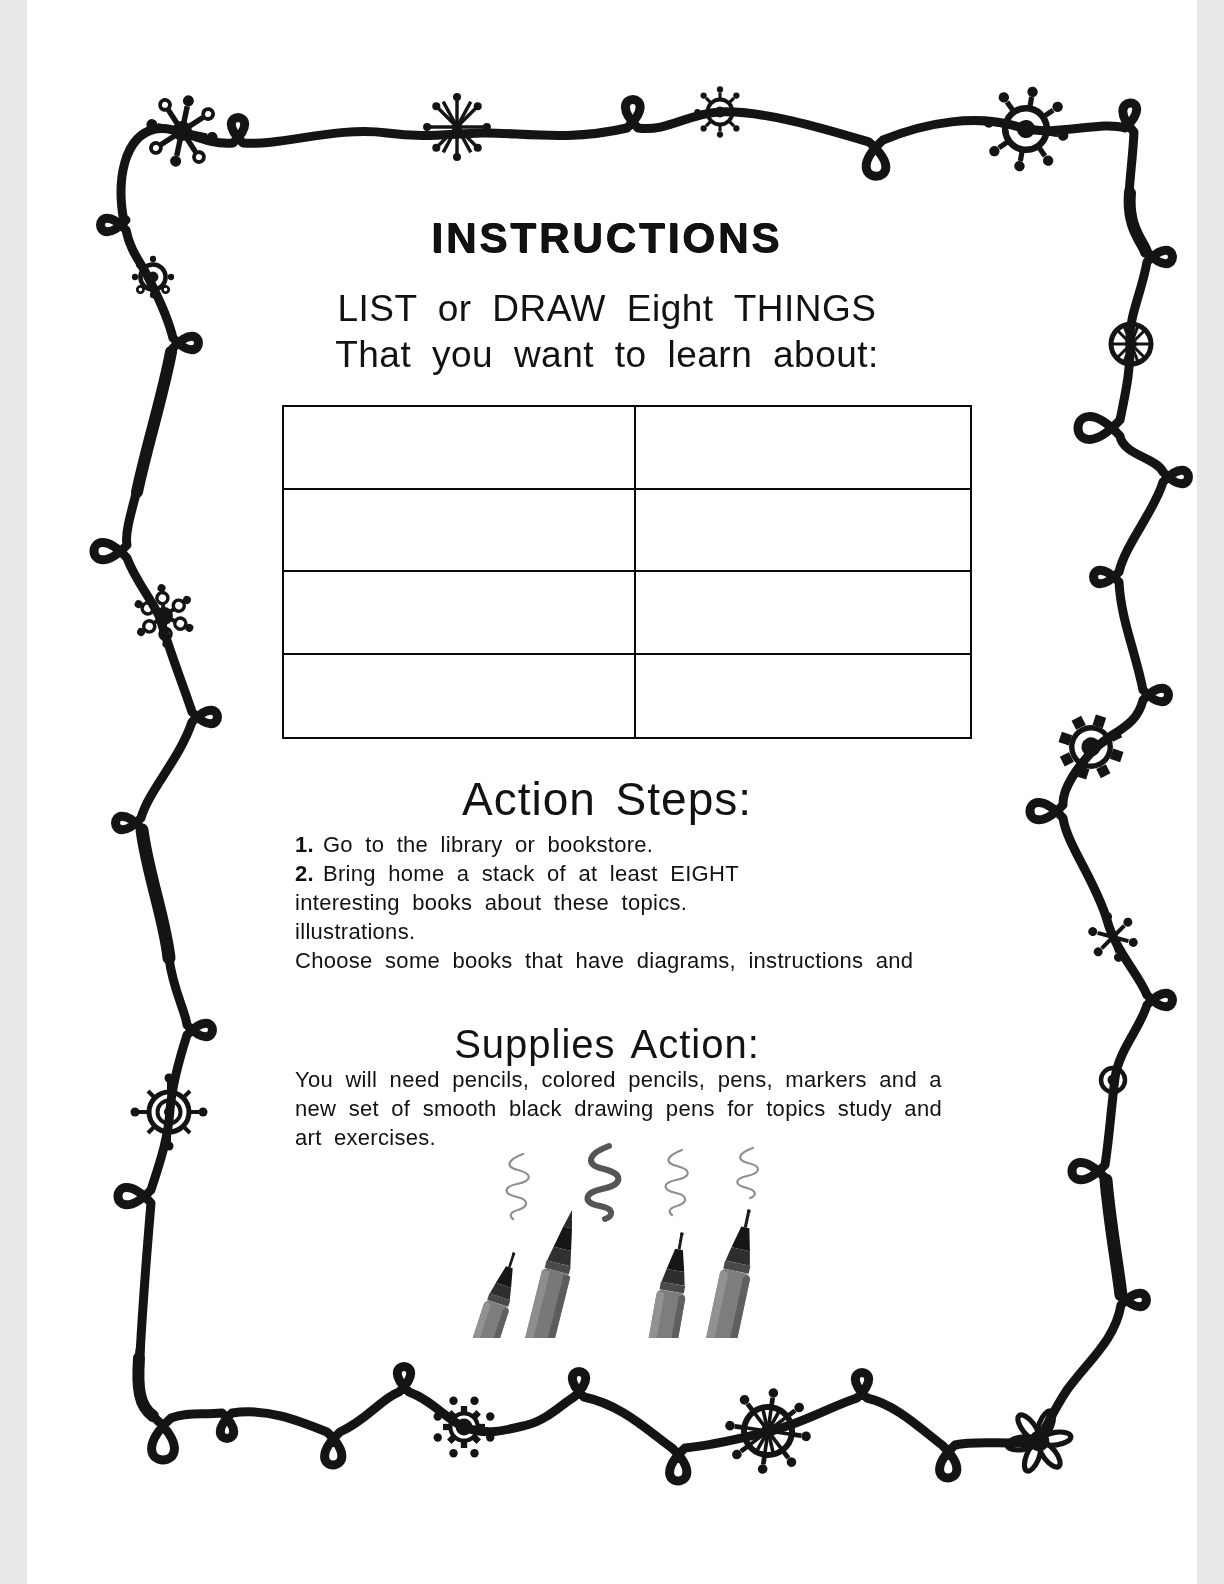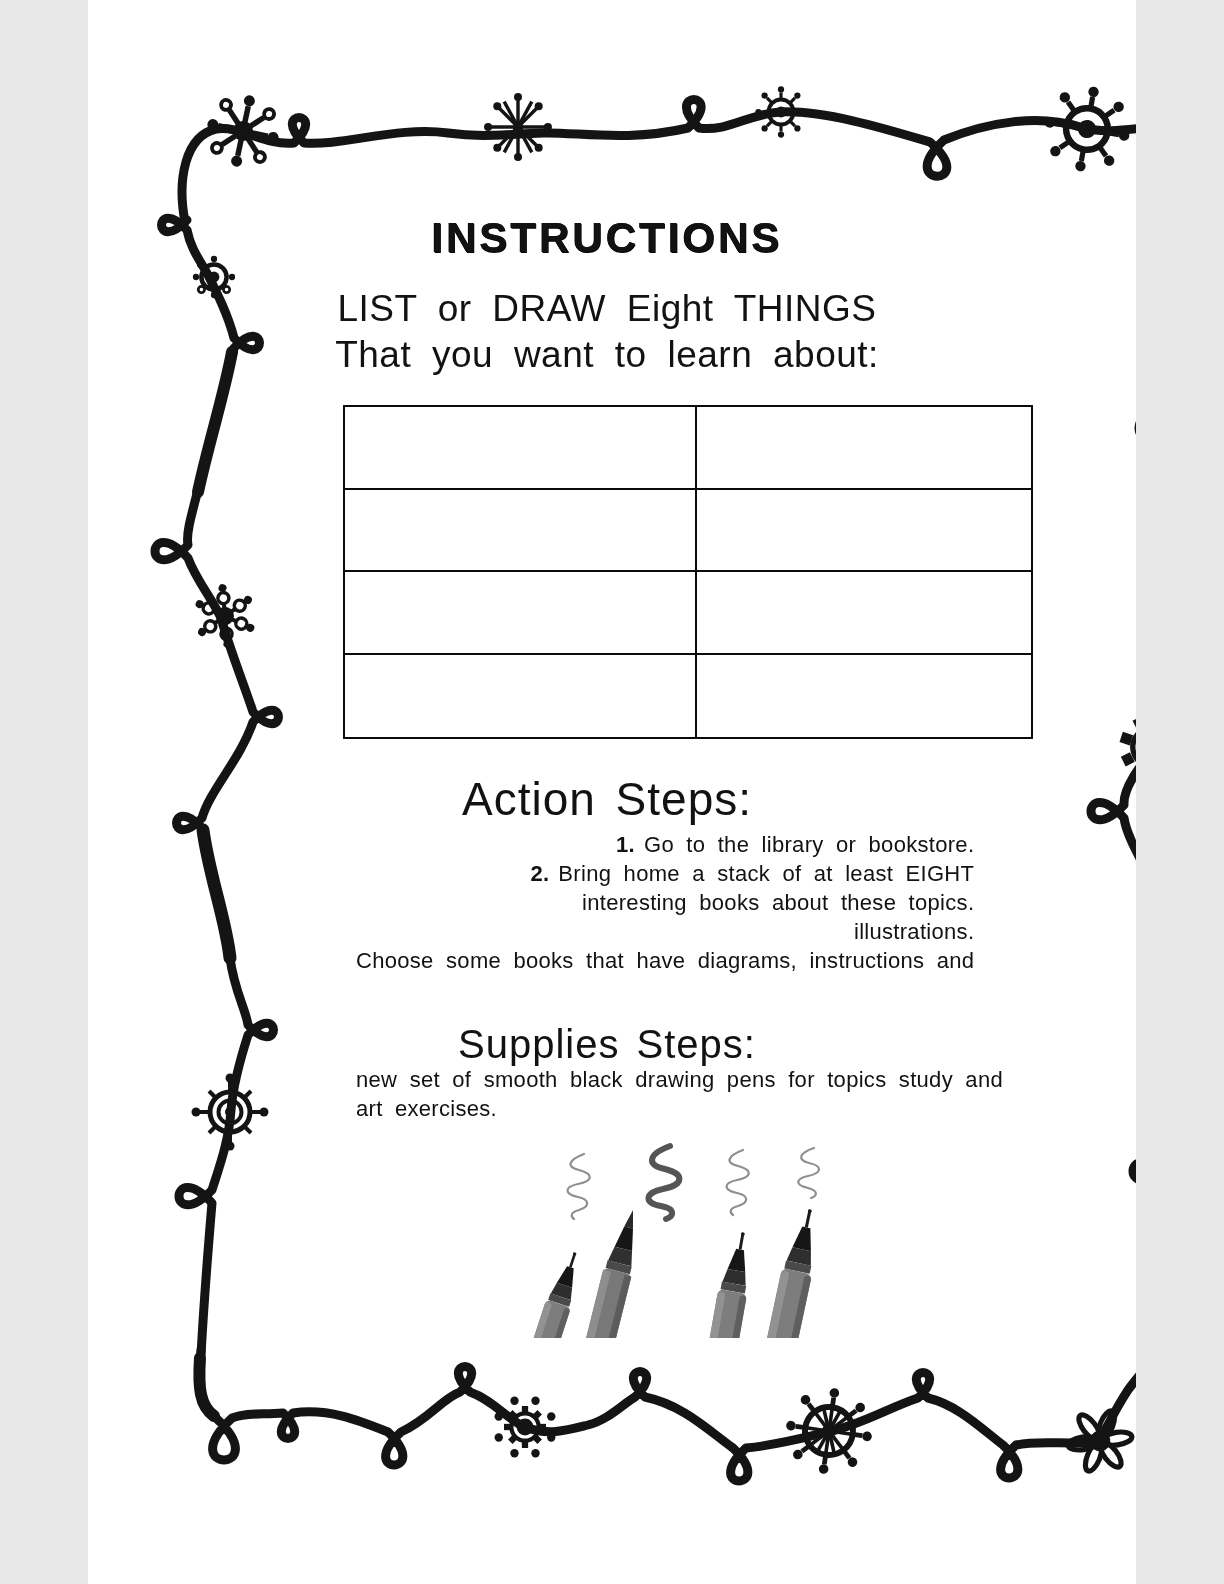--- a/index.html
+++ b/index.html
@@ -1,18 +1,18 @@
 <!DOCTYPE html>
 <html><head>
 <meta charset="utf-8">
 <style>
   html,body{margin:0;padding:0;background:#e8e8e8;}
   .page{
     position:relative;
-    width:1048px;height:1584px;
+    width:1170px;height:1584px;
     margin:0 auto;
     background:#ffffff;
     overflow:hidden;
     font-family:"Liberation Sans", sans-serif;
     color:#121212;
   }
   .abs{position:absolute;}
   .centered{left:0;right:10px;text-align:center;}
   .title{
     top:214px;
@@ -50,21 +50,21 @@
     top:1022px;
     font-size:40px;letter-spacing:1px;word-spacing:5px;
     white-space:nowrap;
   }
   .body-block{
     left:268px;
     font-size:22px;line-height:29px;
     letter-spacing:0.3px;word-spacing:6px;
     white-space:nowrap;
   }
-  .actions-block{top:830px;text-align:right;}
+  .actions-block{top:830px;}
   .supplies-block{top:1065px;}
   .body-line{white-space:nowrap;}
   .num{font-weight:bold;}
   .num:not(:empty){margin-right:9px;}
   svg.border-art{left:0;top:0;}
   svg.pens{left:430px;top:1136px;}
 </style>
 </head>
 <body>
 
@@ -439,23 +439,24 @@
       <span class="num"></span><span>interesting books about these topics.</span>
     </div>
     <div class="body-line">
       <span class="num"></span><span>illustrations.</span>
     </div>
     <div class="body-line">
       <span class="num"></span><span>Choose some books that have diagrams, instructions and</span>
     </div>
   </div>
 
-  <div class="abs centered h-supplies">Supplies Steps:</div>
+  <div class="abs centered h-supplies">Supplies Action:</div>
 
   <div class="abs body-block supplies-block">
+    <div class="body-line">You will need pencils, colored pencils, pens, markers and a</div>
     <div class="body-line">new set of smooth black drawing pens for topics study and</div>
     <div class="body-line">art exercises.</div>
   </div>
 
   <svg class="pens abs" width="350" height="202" viewBox="0 0 350 202" aria-hidden="true">
     <defs>
       <g id="fineliner">
         <rect x="-1.3" y="0" width="2.6" height="15" fill="#1b1b1b"></rect>
         <circle cx="0" cy="1" r="1.6" fill="#1b1b1b"></circle>
         <polygon points="-3.5,15 3.5,15 8,34 -8,34" fill="#161616"></polygon>

